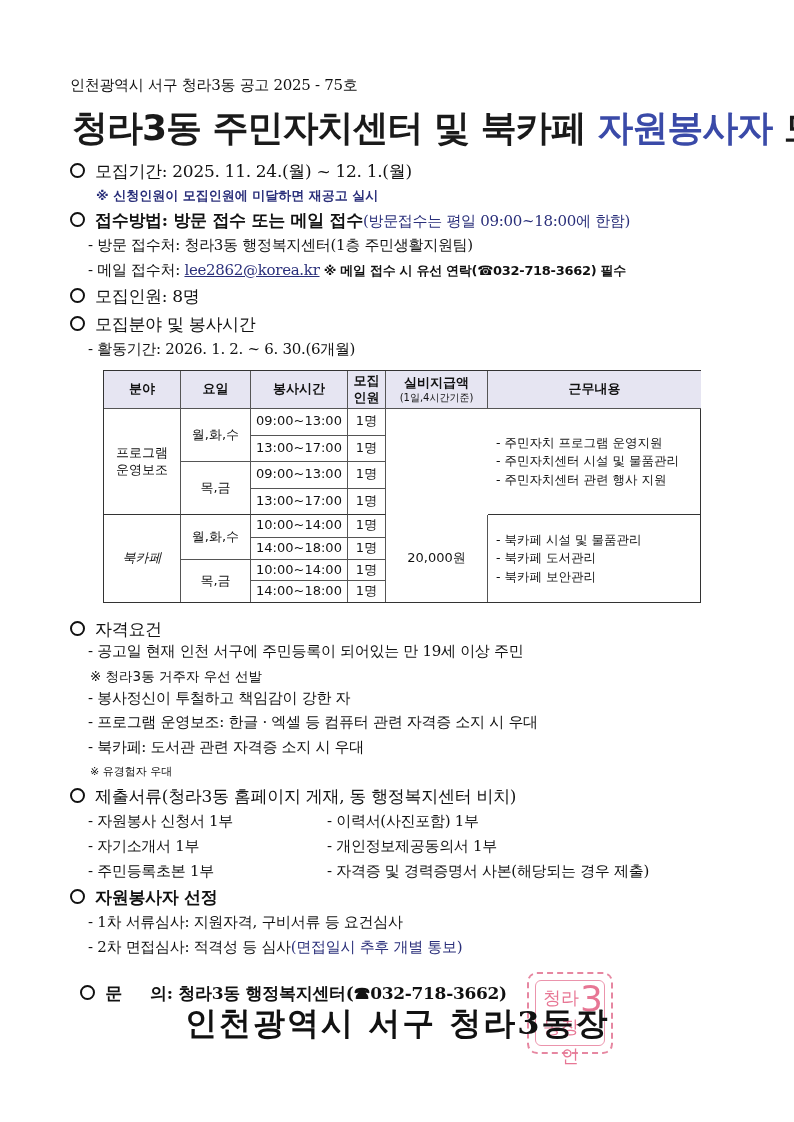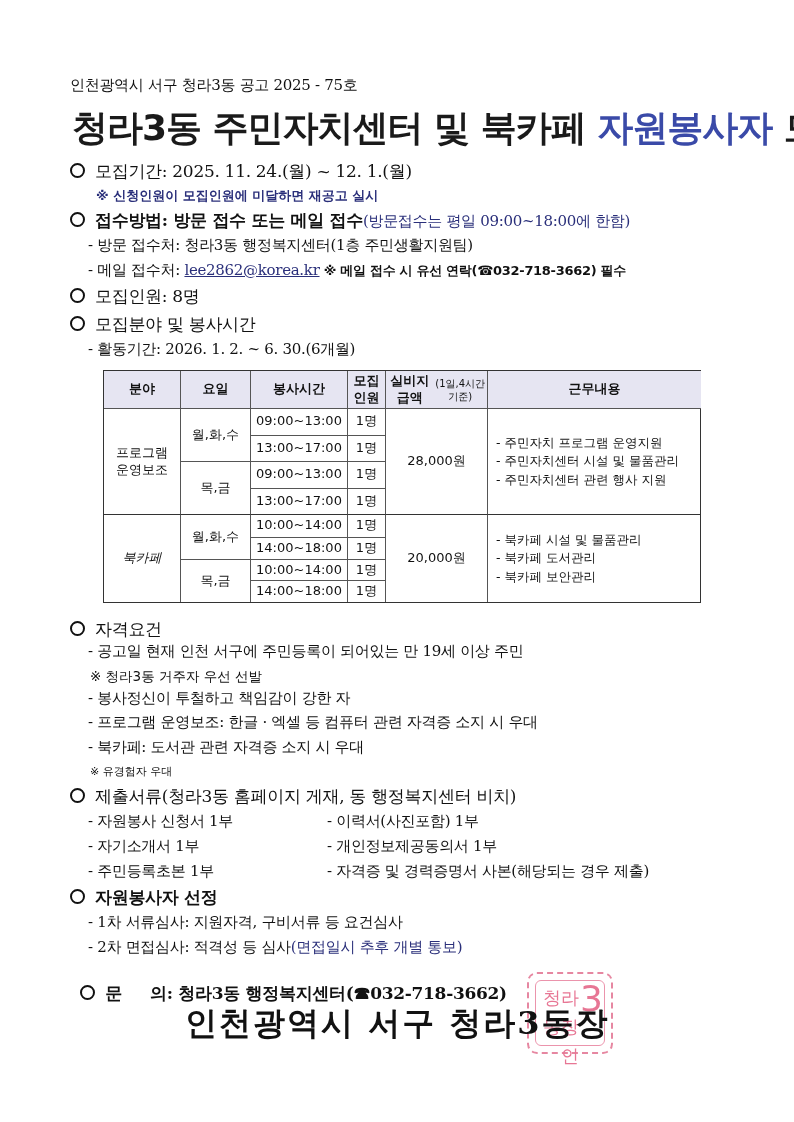--- a/index.html
+++ b/index.html
@@ -73,21 +73,21 @@
 
 <div class="tbl">
 
   <div class="cell hdr" style="left:0; top:0; width:77px; height:38px;">분야</div>
   <div class="cell hdr" style="left:77px; top:0; width:70px; height:38px;">요일</div>
   <div class="cell hdr" style="left:147px; top:0; width:97px; height:38px;">봉사시간</div>
   <div class="cell hdr" style="left:244px; top:0; width:38px; height:38px; flex-direction:column;justify-content:center;">
     <span>모집</span>
     <span>인원</span>
   </div>
-  <div class="cell hdr" style="left:282px; top:0; width:102px; height:38px; flex-direction:row;">
+  <div class="cell hdr" style="left:282px; top:0; width:102px; height:38px; flex-direction:column;">
     <span>실비지급액</span>
     <span class="small">(1일,4시간기준)</span>
   </div>
   <div class="cell hdr" style="left:384px; top:0; width:213px; height:38px; border-right:none;">근무내용</div>
 
   <div class="cell grp-line" style="left:0; top:38px; width:77px; height:106px; flex-direction:column;">
     <span>프로그램</span>
     <span>운영보조</span>
   </div>
   <div class="cell" style="left:77px; top:38px; width:70px; height:53px;">월,화,수</div>
@@ -96,21 +96,20 @@
   <div class="cell" style="left:147px; top:38px; width:97px; height:26.5px;">09:00~13:00</div>
   <div class="cell" style="left:147px; top:64.5px; width:97px; height:26.5px;">13:00~17:00</div>
   <div class="cell" style="left:147px; top:91px; width:97px; height:26.5px;">09:00~13:00</div>
   <div class="cell grp-line" style="left:147px; top:117.5px; width:97px; height:26.5px;">13:00~17:00</div>
 
   <div class="cell" style="left:244px; top:38px; width:38px; height:26.5px;">1명</div>
   <div class="cell" style="left:244px; top:64.5px; width:38px; height:26.5px;">1명</div>
   <div class="cell" style="left:244px; top:91px; width:38px; height:26.5px;">1명</div>
   <div class="cell grp-line" style="left:244px; top:117.5px; width:38px; height:26.5px;">1명</div>
 
-  <div class="cell grp-line" style="left:282px; top:38px; width:102px; height:106px;">28,000원</div>
   <div class="cell duties grp-line" style="left:384px; top:38px; width:213px; height:106px; border-right:none;">
     <div>
       <div>- 주민자치 프로그램 운영지원</div>
       <div>- 주민자치센터 시설 및 물품관리</div>
       <div>- 주민자치센터 관련 행사 지원</div>
     </div>
   </div>
 
   <div class="cell" style="left:0; top:144px; width:77px; height:87px; border-bottom:none;font-style:italic;">북카페</div>
   <div class="cell" style="left:77px; top:144px; width:70px; height:45px;">월,화,수</div>

